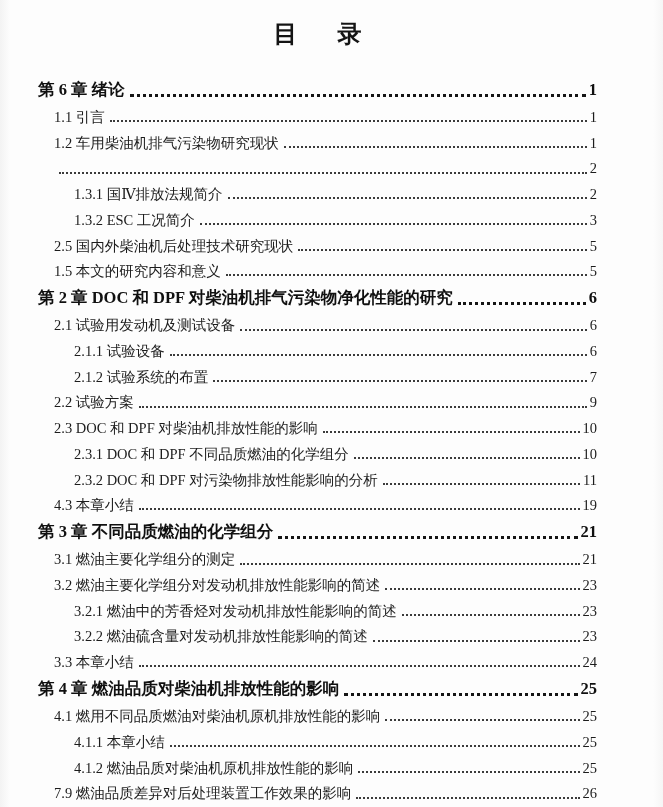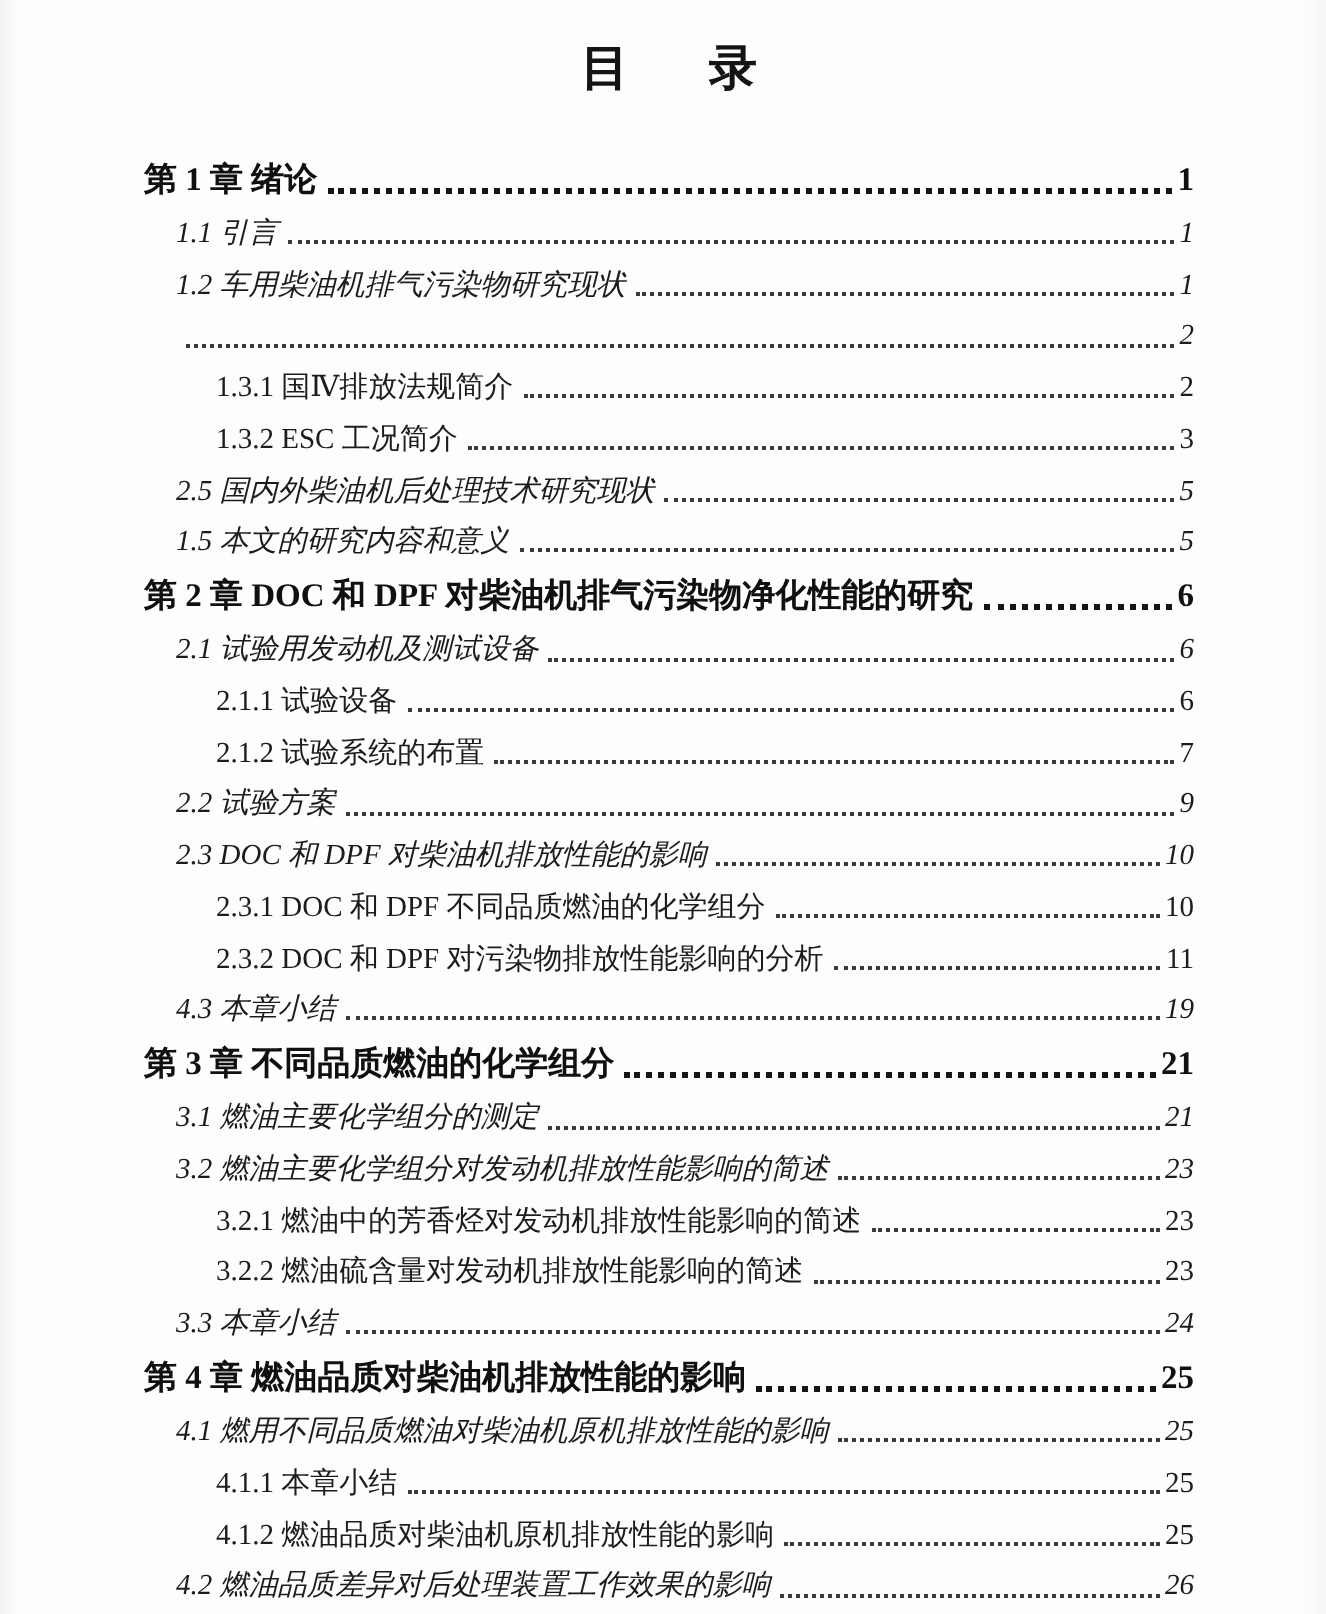--- a/index.html
+++ b/index.html
@@ -7,21 +7,21 @@
     width: 663px; height: 807px;
     background: #fcfcfc;
     color: #1c1c1c;
     font-family: "Liberation Serif", "DejaVu Serif", serif;
     overflow: hidden;
     position: relative;
   }
   .page {
     box-sizing: border-box;
     width: 663px; height: 807px;
-    padding: 12px 66px 0 72px;
+    padding: 12px 66px 0 38px;
     background: linear-gradient(90deg, #f3f3f3 0, #fdfdfd 10px, #fdfdfd 653px, #f6f6f6 663px);
   }
   .doc-title {
     text-align: center;
     font-size: 24px;
     font-weight: bold;
     letter-spacing: 8px;
     margin: 6px 0 22px 8px;
     color: #141414;
   }
@@ -41,33 +41,33 @@
     min-width: 12px;
   }
   .row .pagenum { flex: 0 0 auto; }
   .row.lv0 {
     height: 28.5px;
     font-size: 16.5px;
     font-weight: bold;
     color: #101010;
   }
   .row.lv0 .leader { border-bottom: 3px dotted #151515; margin-bottom: 4px; }
-  .row.lv1 { padding-left: 16px; font-style: italic; }
+  .row.lv1 { padding-left: 16px; }
   .row.lv2 { padding-left: 36px; }
   .row:last-child { opacity: 0.8; }
 </style>
 </head>
 <body>
 
 <div class="page">
   <div class="doc-title">目　录</div>
 
   <div class="toc-list">
       <div class="row lv0">
-    <span class="label">第 1 章  绪论</span>
+    <span class="label">第 6 章  绪论</span>
     <span class="leader"></span>
     <span class="pagenum">1</span>
   </div>
       <div class="row lv1">
     <span class="label">1.1 引言</span>
     <span class="leader"></span>
     <span class="pagenum">1</span>
   </div>
       <div class="row lv1">
     <span class="label">1.2 车用柴油机排气污染物研究现状</span>
@@ -187,21 +187,21 @@
     <span class="label">4.1.1 本章小结</span>
     <span class="leader"></span>
     <span class="pagenum">25</span>
   </div>
       <div class="row lv2">
     <span class="label">4.1.2 燃油品质对柴油机原机排放性能的影响</span>
     <span class="leader"></span>
     <span class="pagenum">25</span>
   </div>
       <div class="row lv1">
-    <span class="label">4.2 燃油品质差异对后处理装置工作效果的影响</span>
+    <span class="label">7.9 燃油品质差异对后处理装置工作效果的影响</span>
     <span class="leader"></span>
     <span class="pagenum">26</span>
   </div>
       <div class="row lv2">
     
     
     
   </div>
     </div>
 </div>

